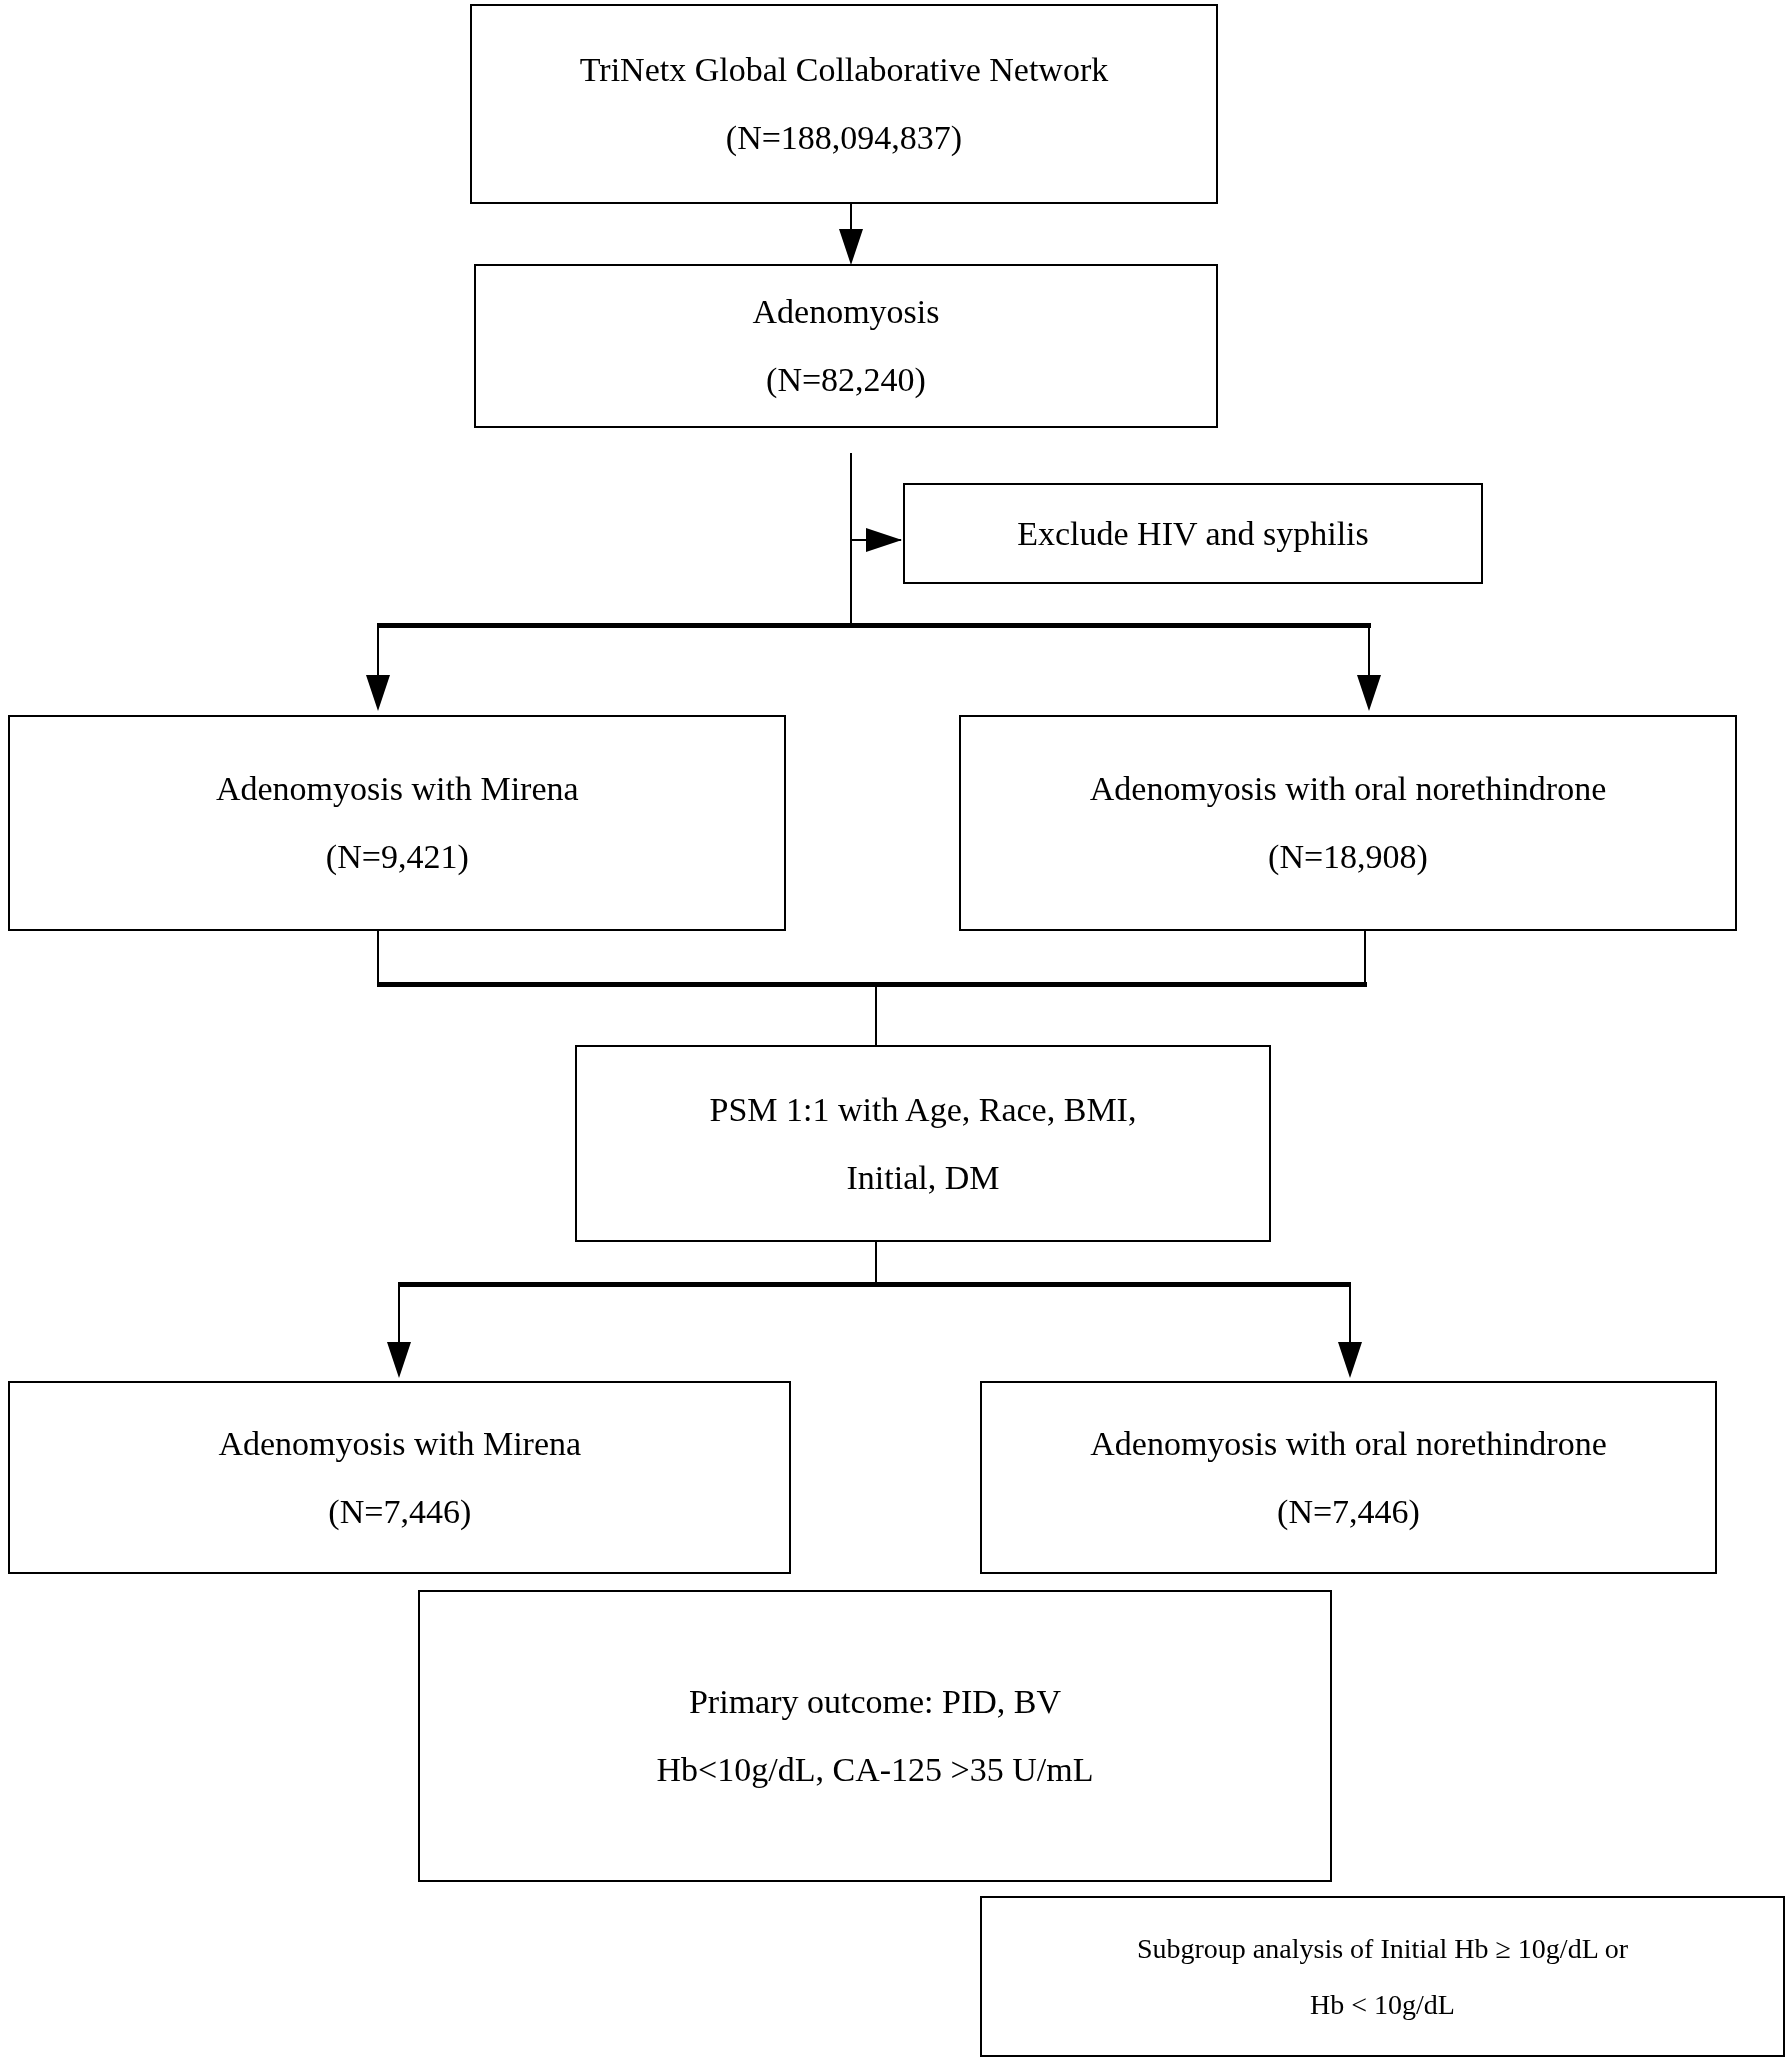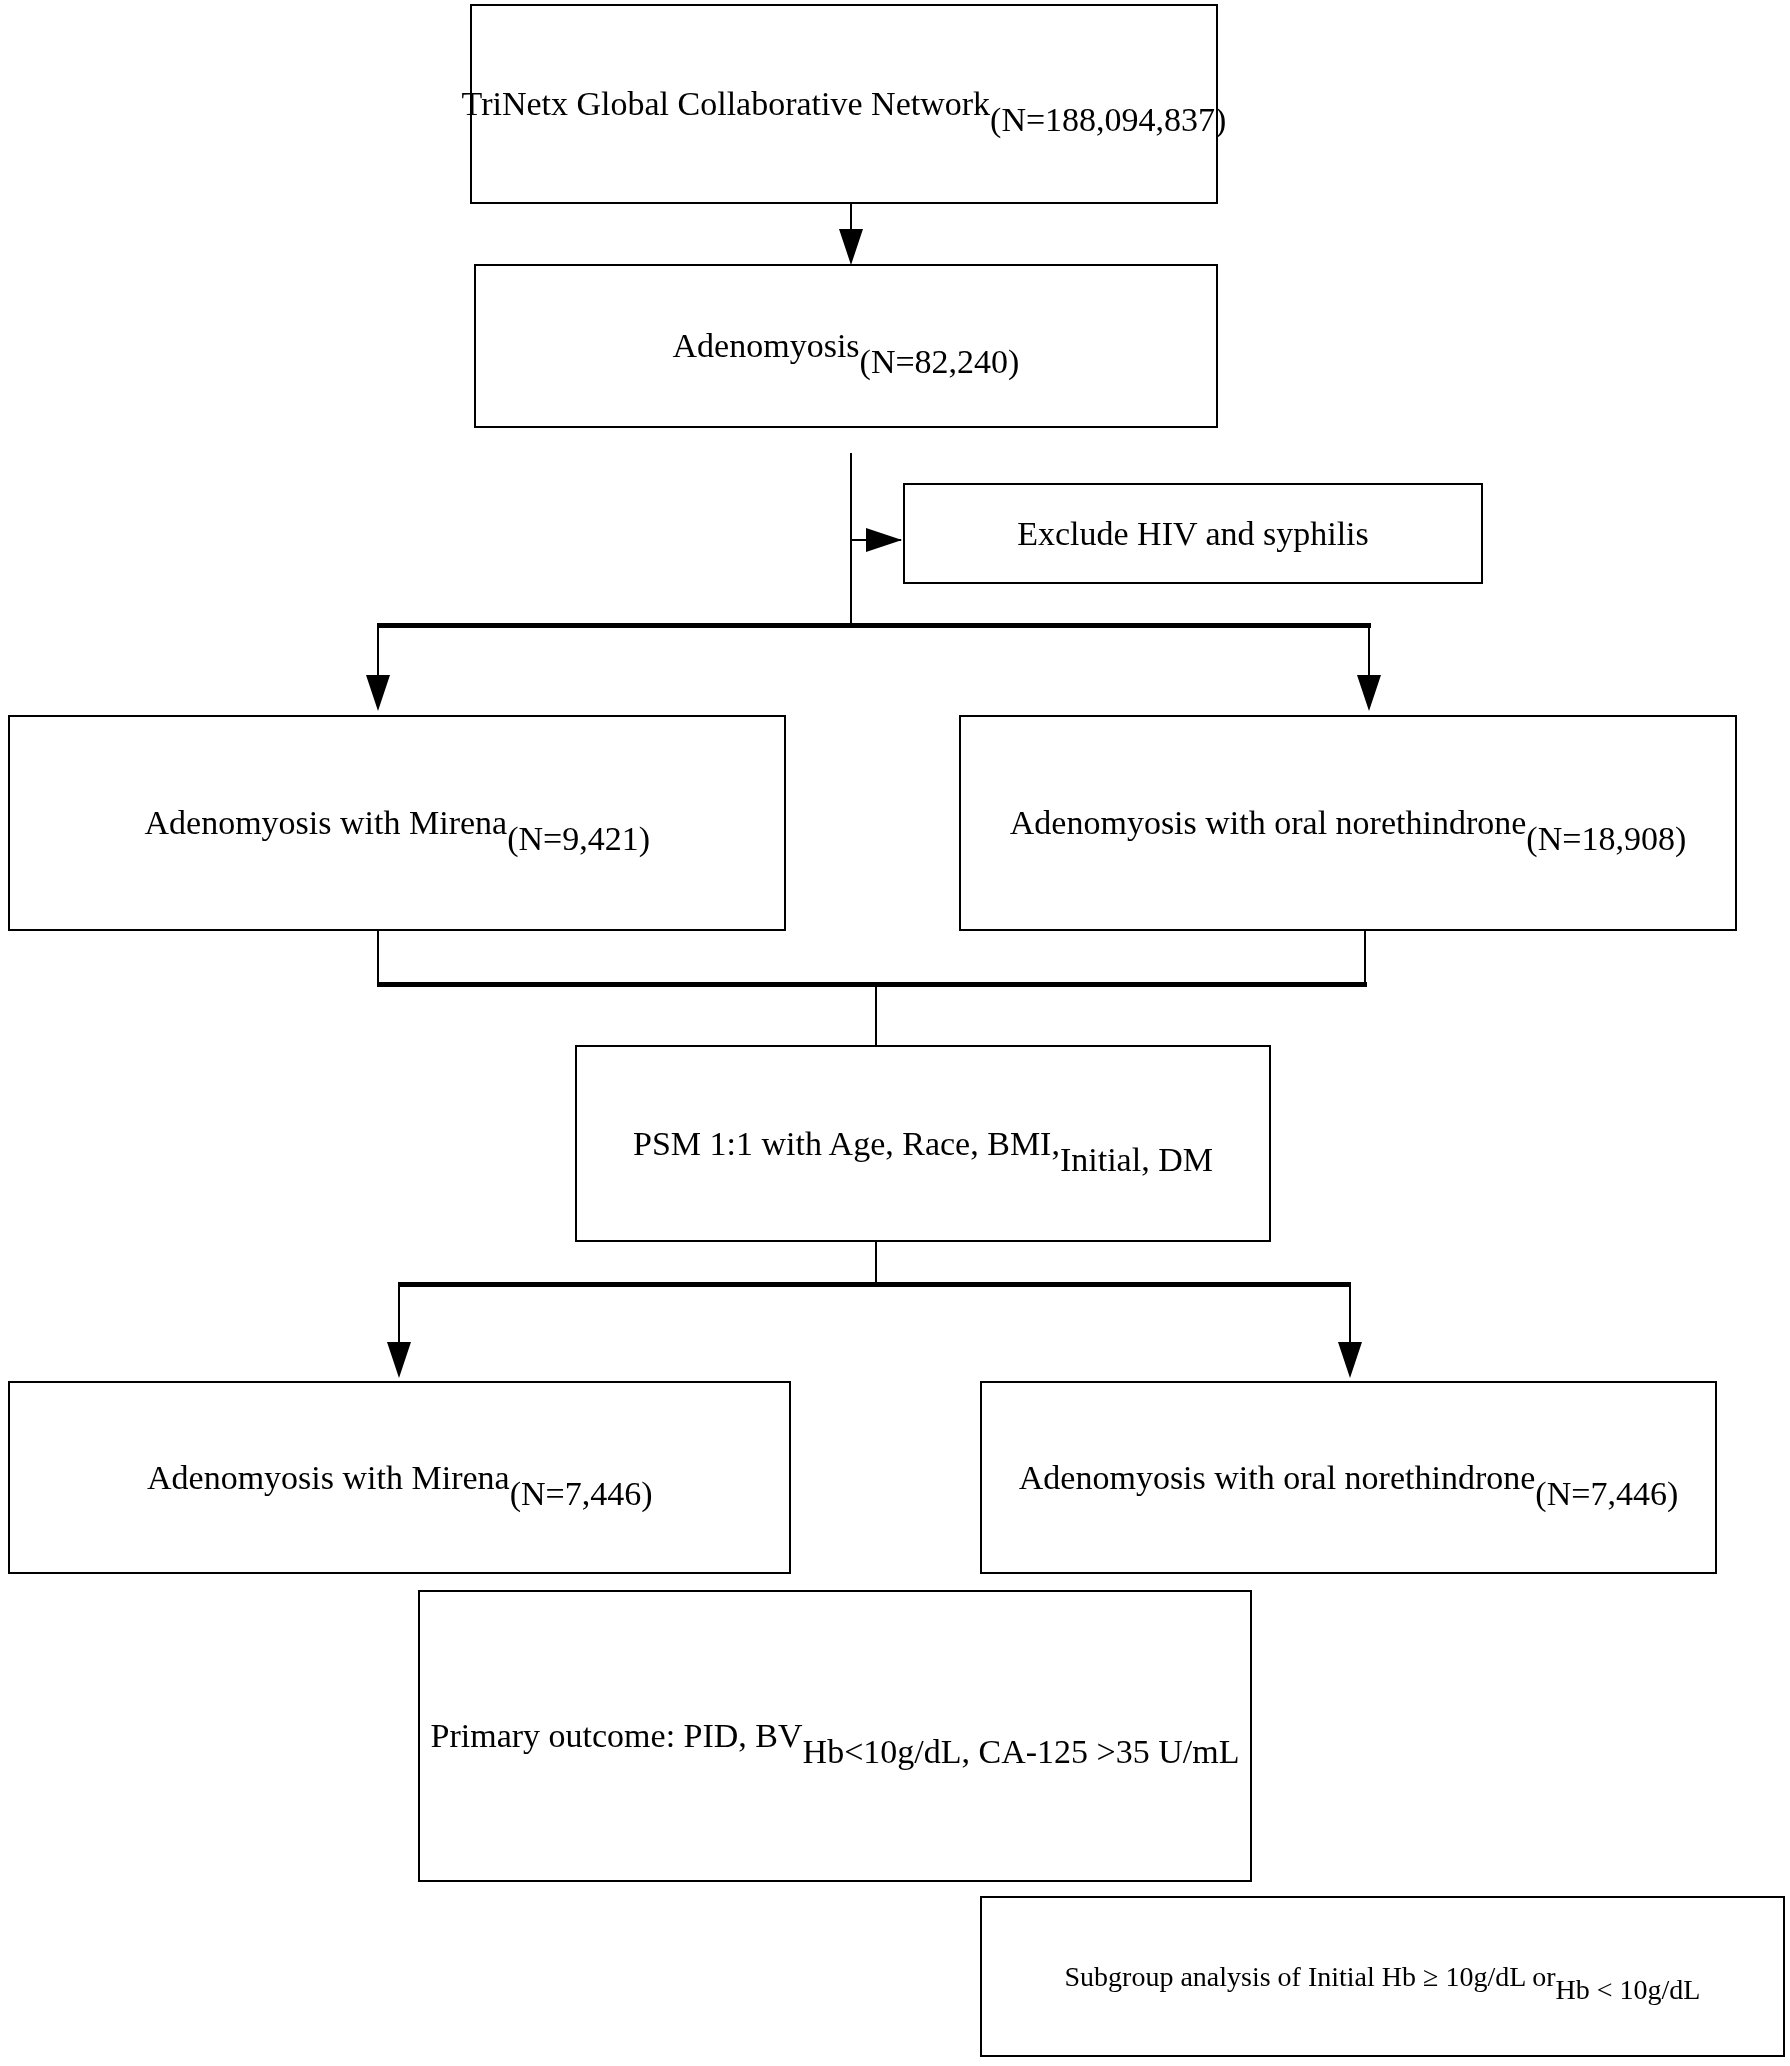--- a/index.html
+++ b/index.html
@@ -15,21 +15,21 @@
     font-family: "Liberation Serif", "DejaVu Serif", serif;
     color: #000000;
     overflow: hidden;
   }
   .node {
     position: absolute;
     box-sizing: border-box;
     border: 2.3px solid #000000;
     background: #ffffff;
     display: flex;
-    flex-direction: row;
+    flex-direction: column;
     align-items: center;
     justify-content: center;
     text-align: center;
     line-height: 1.05;
   }
   .node .line {
     display: block;
     white-space: nowrap;
   }
   .node .line + .line {
@@ -127,21 +127,21 @@
   <div class="node" style="left:8.3px; top:1381px; width:783px; height:193px; font-size:34px;">
     <span class="line">Adenomyosis with Mirena</span>
     <span class="line">(N=7,446)</span>
   </div>
 
   <div class="node" style="left:980px; top:1381px; width:737px; height:193px; font-size:34px;">
     <span class="line">Adenomyosis with oral norethindrone</span>
     <span class="line">(N=7,446)</span>
   </div>
 
-  <div class="node" style="left:418px; top:1590px; width:834px; height:292px; font-size:34px;">
+  <div class="node" style="left:418px; top:1590px; width:914px; height:292px; font-size:34px;">
     <span class="line">Primary outcome: PID, BV</span>
     <span class="line">Hb&lt;10g/dL, CA-125 &gt;35 U/mL</span>
   </div>
 
   <div class="node" style="left:980px; top:1896px; width:805px; height:161px; font-size:28px;">
     <span class="line">Subgroup analysis of Initial Hb ≥ 10g/dL or</span>
     <span class="line">Hb &lt; 10g/dL</span>
   </div>
 
 </div>

